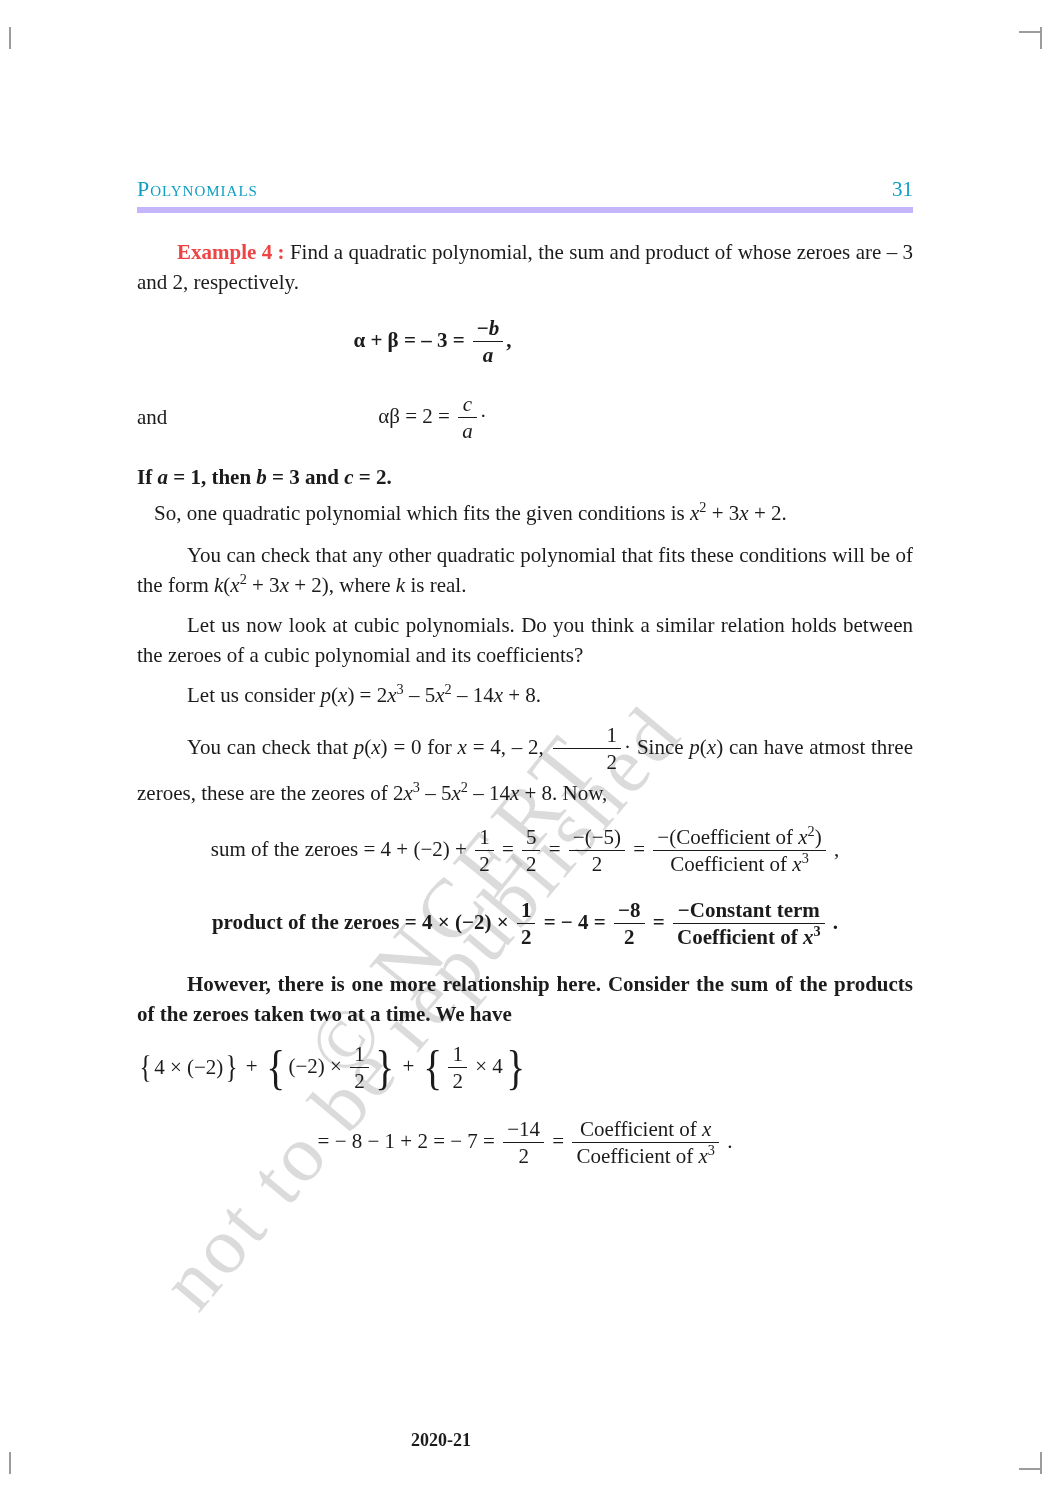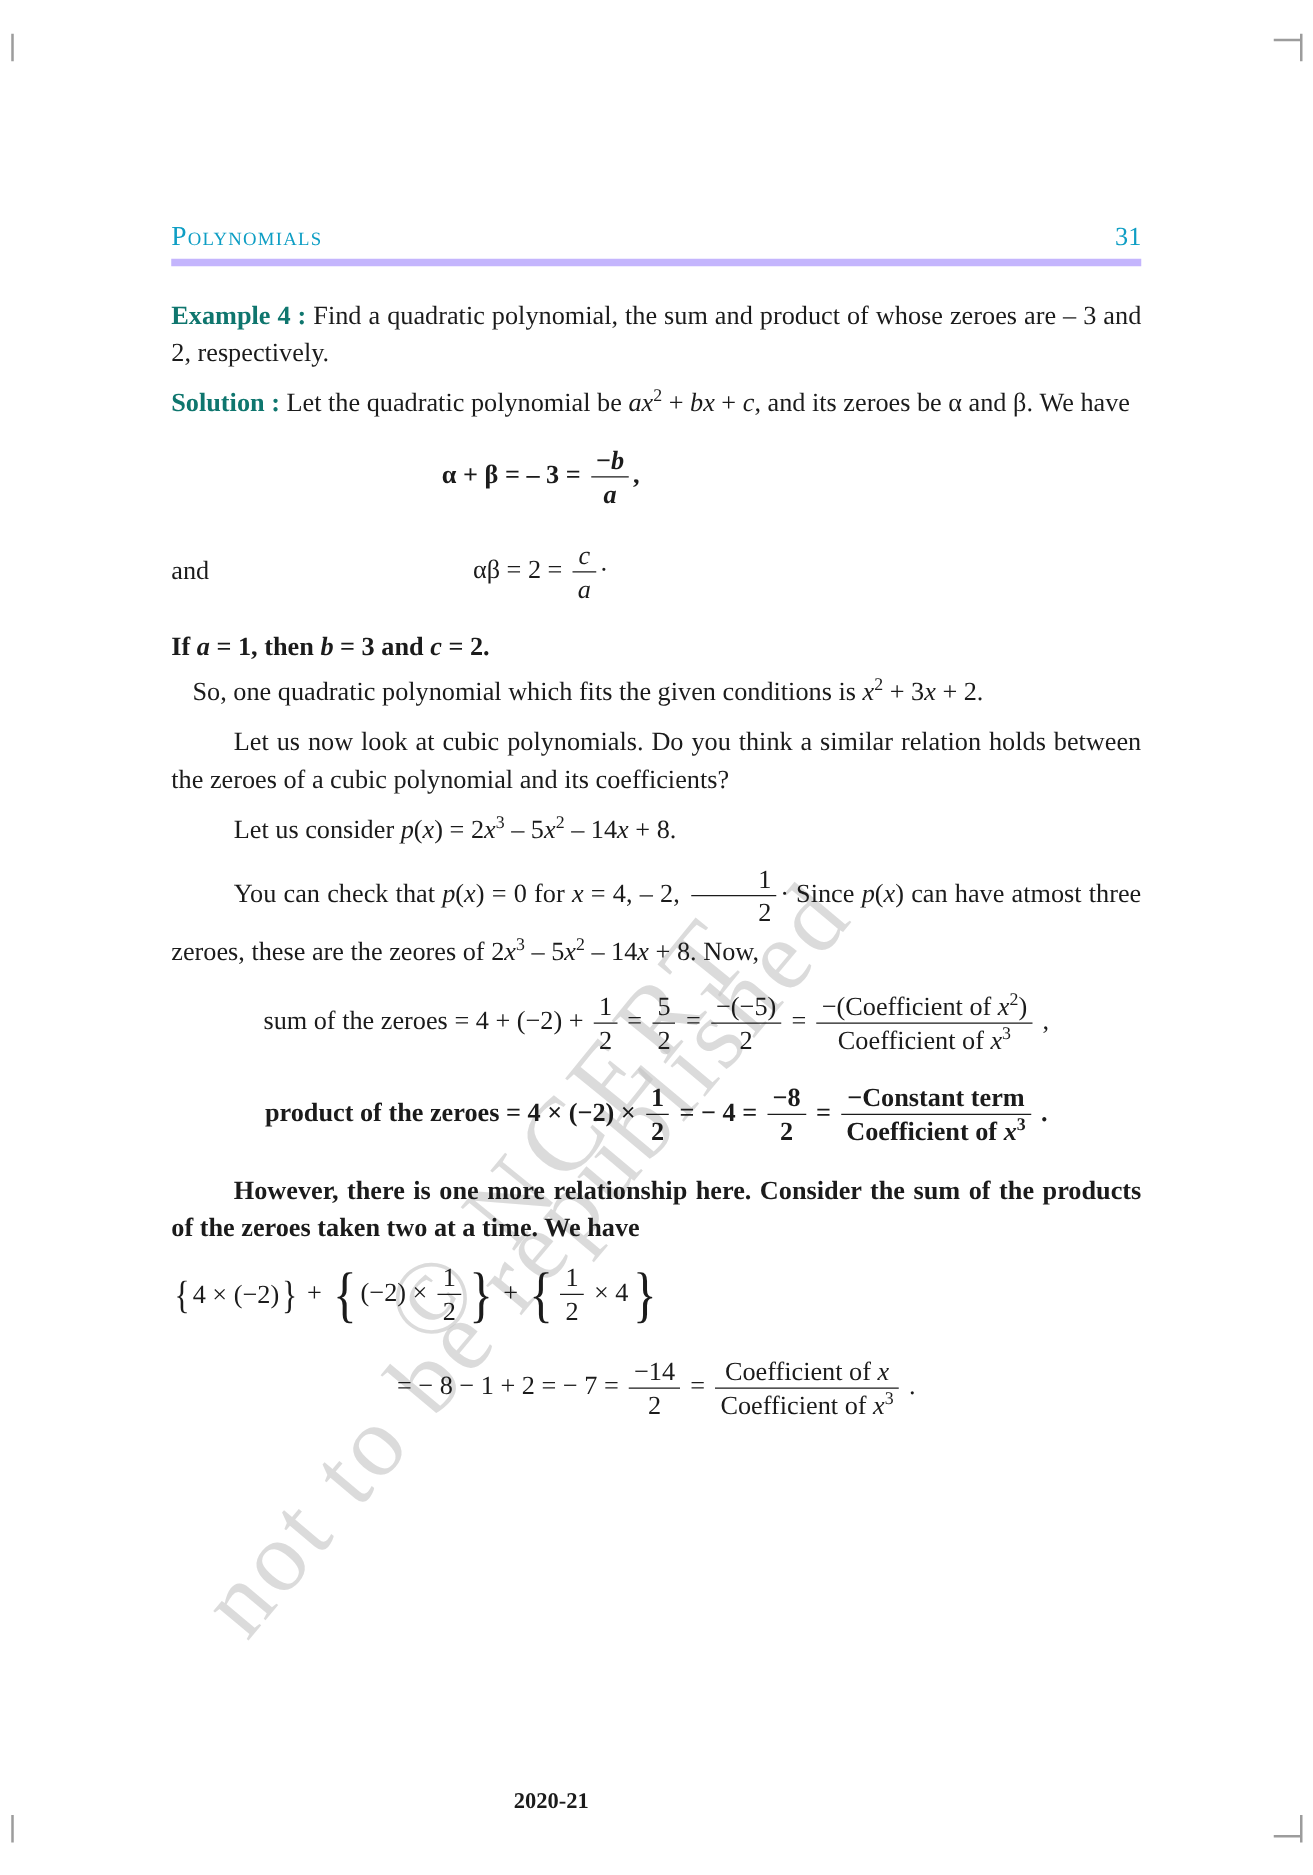--- a/index.html
+++ b/index.html
@@ -65,21 +65,21 @@
     font-size:21px;color:#0e9ec4;
   }
 
   
   .para{
     font-size:21px;
     line-height:30px;
     text-align:justify;
   }
   .indent{text-indent:50px;}
-  .blue{color:#0f766e;font-weight:bold;}
+  .blue{color:#ef4444;font-weight:bold;margin-left:40px;}
   sup{font-size:0.68em;line-height:0;}
 
   .mt24{margin-top:24px;} .mt18{margin-top:18px;} .mt16{margin-top:16px;font-weight:bold;}
   .mt14{margin-top:14px;} .mt12{margin-top:12px;} .mt10{margin-top:10px;}
   .mt6{margin-top:6px;margin-left:17px;}
 
   
   .eq{
     font-size:21px;
     line-height:30px;
@@ -136,33 +136,33 @@
 
 <div class="content">
 
   <div class="header">
     <span class="running-head">Polynomials</span>
     <span class="page-number">31</span>
   </div>
 
   <p class="para mt24"><b class="blue">Example 4 :</b><span> Find a quadratic polynomial, the sum and product of whose zeroes are – 3 and 2, respectively.</span></p>
 
-  <p class="para mt10"><b class="blue">Solution :</b><span> Let the quadratic polynomial be <i>ax</i><sup>2</sup> + <i>bx</i> + <i>c</i>, and its zeroes be α and β. We have</span></p>
 
   <div class="eq eq-offset mt16">α + β = – 3 = <span class="frac"><span class="num">−<i>b</i></span><span class="den"><i>a</i></span></span>,</div>
 
   <div class="eqrow mt18">
     <span class="and-word">and</span>
     <div class="eq eq-offset">αβ = 2 = <span class="frac"><span class="num"><i>c</i></span><span class="den"><i>a</i></span></span>·</div>
   </div>
 
   <p class="para mt16">If <i>a</i> = 1, then <i>b</i> = 3 and <i>c</i> = 2.</p>
 
   <p class="para mt6">So, one quadratic polynomial which fits the given conditions is <i>x</i><sup>2</sup> + 3<i>x</i> + 2.</p>
 
+  <p class="para indent mt12">You can check that any other quadratic polynomial that fits these conditions will be of the form <i>k</i>(<i>x</i><sup>2</sup> + 3<i>x</i> + 2), where <i>k</i> is real.</p>
 
   <p class="para indent mt10">Let us now look at cubic polynomials. Do you think a similar relation holds between the zeroes of a cubic polynomial and its coefficients?</p>
 
   <p class="para indent mt10">Let us consider <i>p</i>(<i>x</i>) = 2<i>x</i><sup>3</sup> – 5<i>x</i><sup>2</sup> – 14<i>x</i> + 8.</p>
 
   <p class="para indent mt10">You can check that <i>p</i>(<i>x</i>) = 0 for <i>x</i> = 4, – 2, <span class="frac"><span class="num">1</span><span class="den">2</span></span>· Since <i>p</i>(<i>x</i>) can have atmost three zeroes, these are the zeores of 2<i>x</i><sup>3</sup> – 5<i>x</i><sup>2</sup> – 14<i>x</i> + 8. Now,</p>
 
   <div class="eq mt14">sum of the zeroes =  4 + (−2) + <span class="frac"><span class="num">1</span><span class="den">2</span></span> = <span class="frac"><span class="num">5</span><span class="den">2</span></span> = <span class="frac"><span class="num">−(−5)</span><span class="den">2</span></span> = <span class="frac"><span class="num">−(Coefficient of <i>x</i><sup>2</sup>)</span><span class="den">Coefficient of <i>x</i><sup>3</sup></span></span> ,</div>
 
   <div class="eq mt16">product of the zeroes = 4 × (−2) × <span class="frac"><span class="num">1</span><span class="den">2</span></span> = − 4 = <span class="frac"><span class="num">−8</span><span class="den">2</span></span> = <span class="frac"><span class="num">−Constant term</span><span class="den">Coefficient of <i>x</i><sup>3</sup></span></span> .</div>

